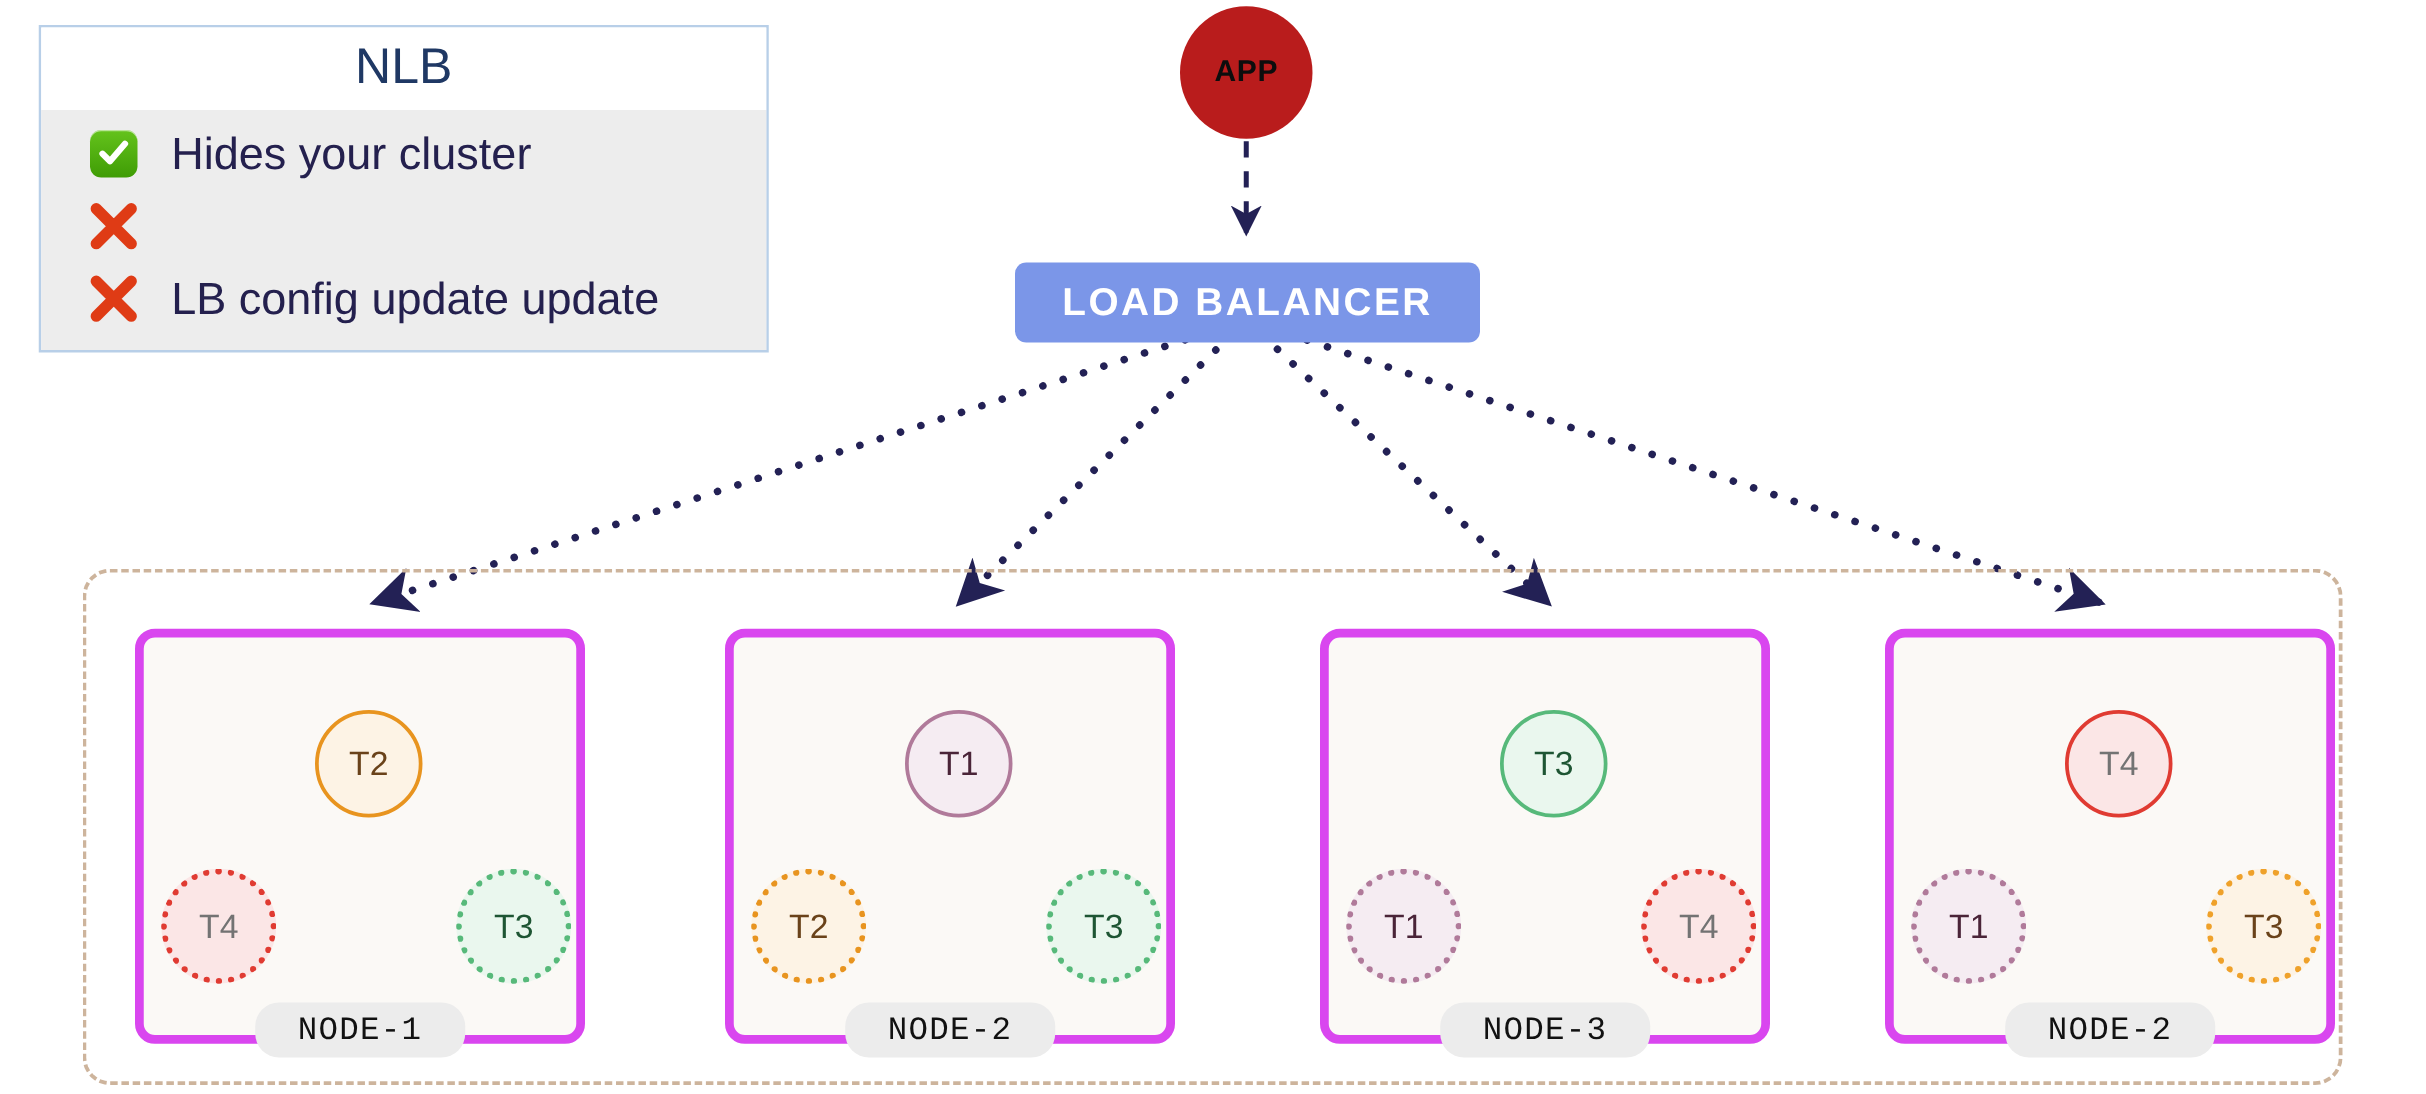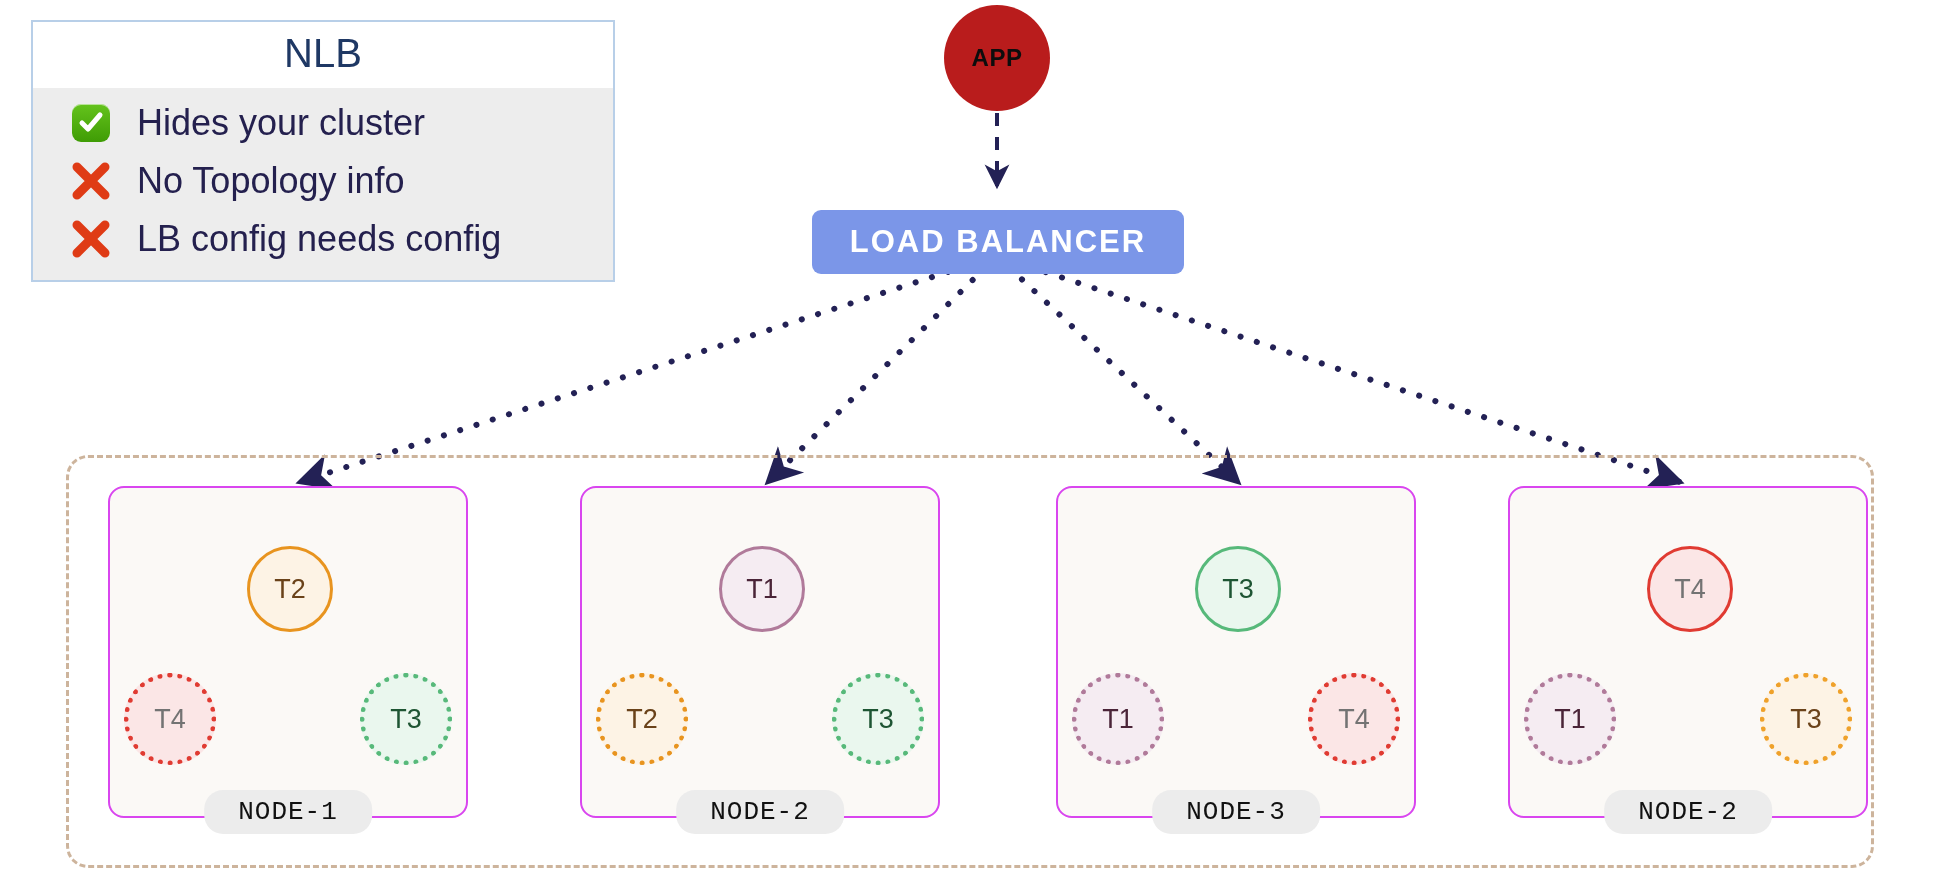--- a/index.html
+++ b/index.html
@@ -49,22 +49,22 @@
     font-family:"Liberation Sans",sans-serif;
     margin-top:20px;
   }
 
   
   .cluster{
     position:absolute;left:66px;top:455px;width:1808px;height:413px;
     border:3px dashed #cdb49c;border-radius:22px;box-sizing:border-box;
   }
   .node-card{
-    position:absolute;top:486px;width:360px;height:332px;
-    background:#fbf9f6;border:2px solid #d946ef;border-radius:16px;box-sizing:border-box;
+    position:absolute;top:503px;width:360px;height:332px;
+    background:#fbf9f6;border:7px solid #d946ef;border-radius:16px;box-sizing:border-box;
   }
   .node-1{left:108px;} .node-2{left:580px;} .node-3{left:1056px;} .node-4{left:1508px;}
 
   .pod{
     position:absolute;border-radius:50%;display:flex;align-items:center;
     justify-content:center;font-size:27px;box-sizing:border-box;
   }
   .pod.primary{width:86px;height:86px;border-width:3px;border-style:solid;}
   .pod.replica{width:92px;height:92px;border-width:5px;border-style:dotted;}
 
@@ -106,30 +106,29 @@
         </span>
         <span class="legend-text">Hides your cluster</span>
       </div>
 
       <div class="legend-row">
         <span class="legend-icon">
           <svg width="44" height="44" viewBox="0 0 44 44">
             <path d="M8 8 L36 36 M36 8 L8 36" stroke="#df3b15" stroke-width="9" stroke-linecap="round"></path>
           </svg>
         </span>
-        <span class="legend-text">No Topology info</span>
       </div>
 
       <div class="legend-row">
         <span class="legend-icon">
           <svg width="44" height="44" viewBox="0 0 44 44">
             <path d="M8 8 L36 36 M36 8 L8 36" stroke="#df3b15" stroke-width="9" stroke-linecap="round"></path>
           </svg>
         </span>
-        <span class="legend-text">LB config needs config</span>
+        <span class="legend-text">LB config update update</span>
       </div>
 
     </div>
   </div>
 
   <svg class="edges" viewBox="0 0 1941 875">
     <defs>
       <marker id="ah" markerWidth="7" markerHeight="7" refX="5.4" refY="3.5" orient="auto" markerUnits="strokeWidth">
         <path d="M0,0.4 L6.2,3.5 L0,6.6 L1.7,3.5 Z" fill="#232155"></path>
       </marker>

